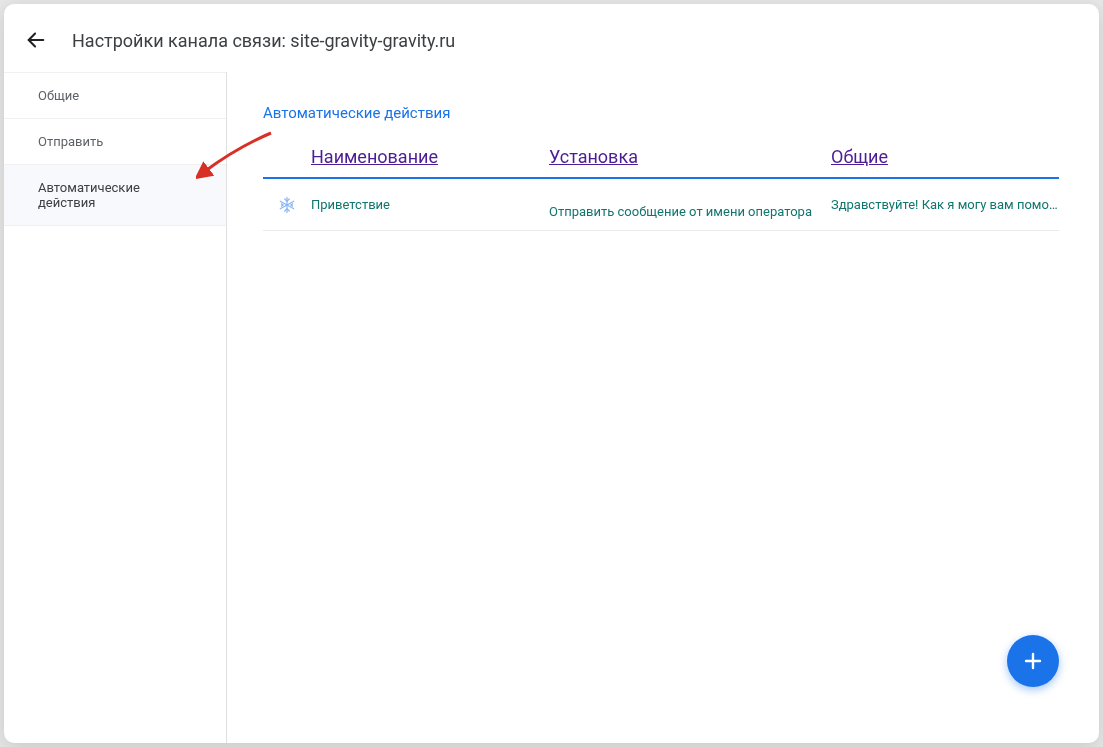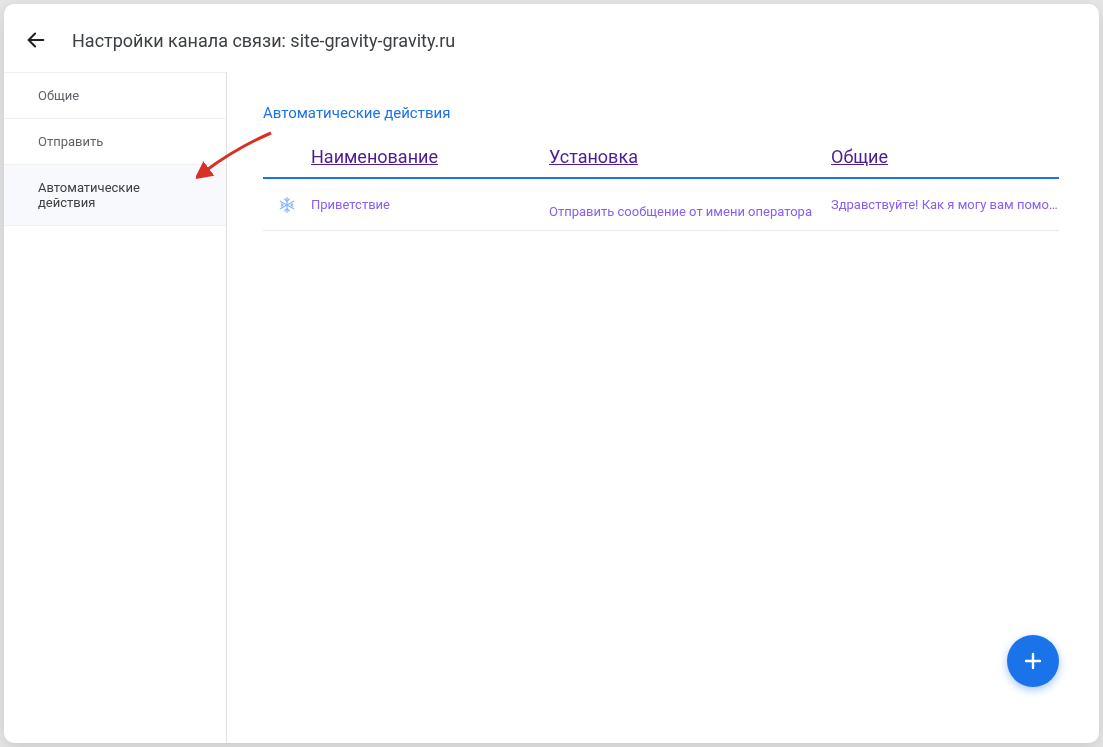--- a/index.html
+++ b/index.html
@@ -103,21 +103,21 @@
     .th.col-text { flex: 1; }
     .table-row {
       display: flex;
       align-items: center;
       padding: 11px 0;
       border-bottom: 1px solid #e8eaed;
       cursor: pointer;
     }
     .td {
       font-size: 13px;
-      color: #8b5cf6;
+      color: #0f766e;
       white-space: nowrap;
       overflow: hidden;
       text-overflow: ellipsis;
     }
     .td.col-icon { width: 48px; display:flex; justify-content:center;}
     .td.col-name { width: 238px; }
     .td.col-action { width: 282px; margin-top: 14px; }
     .td.col-text { flex: 1; }
     .row-icon svg {
       width: 18px;

